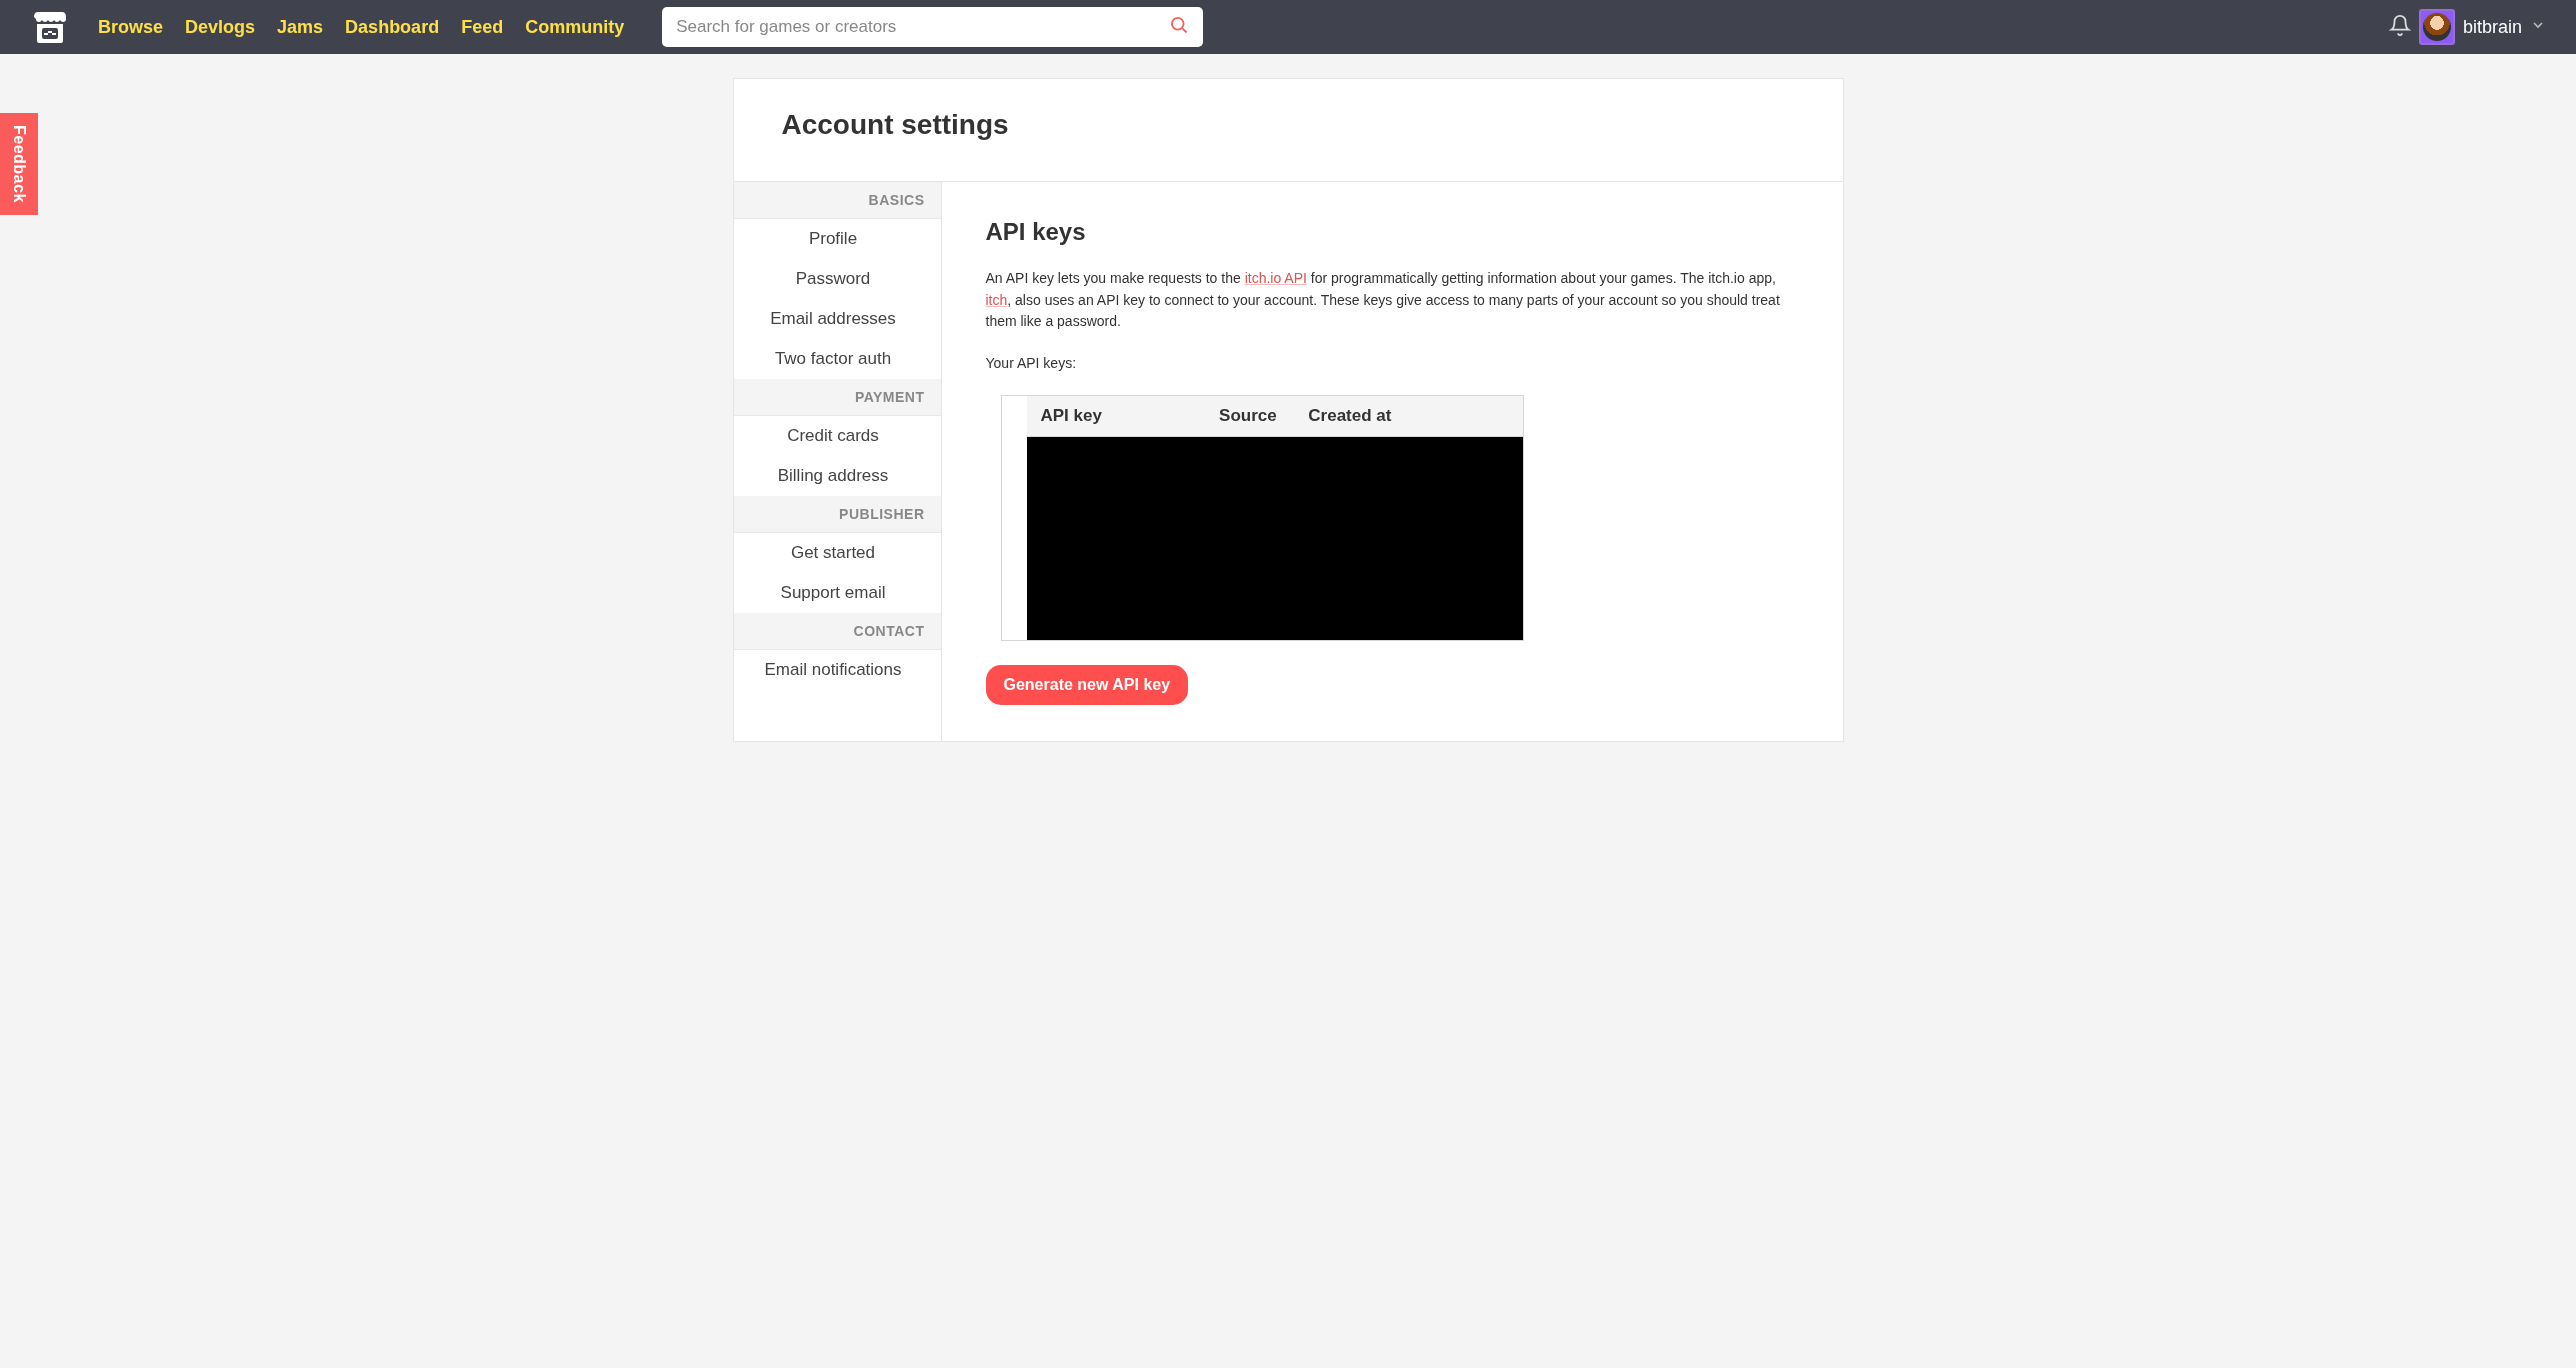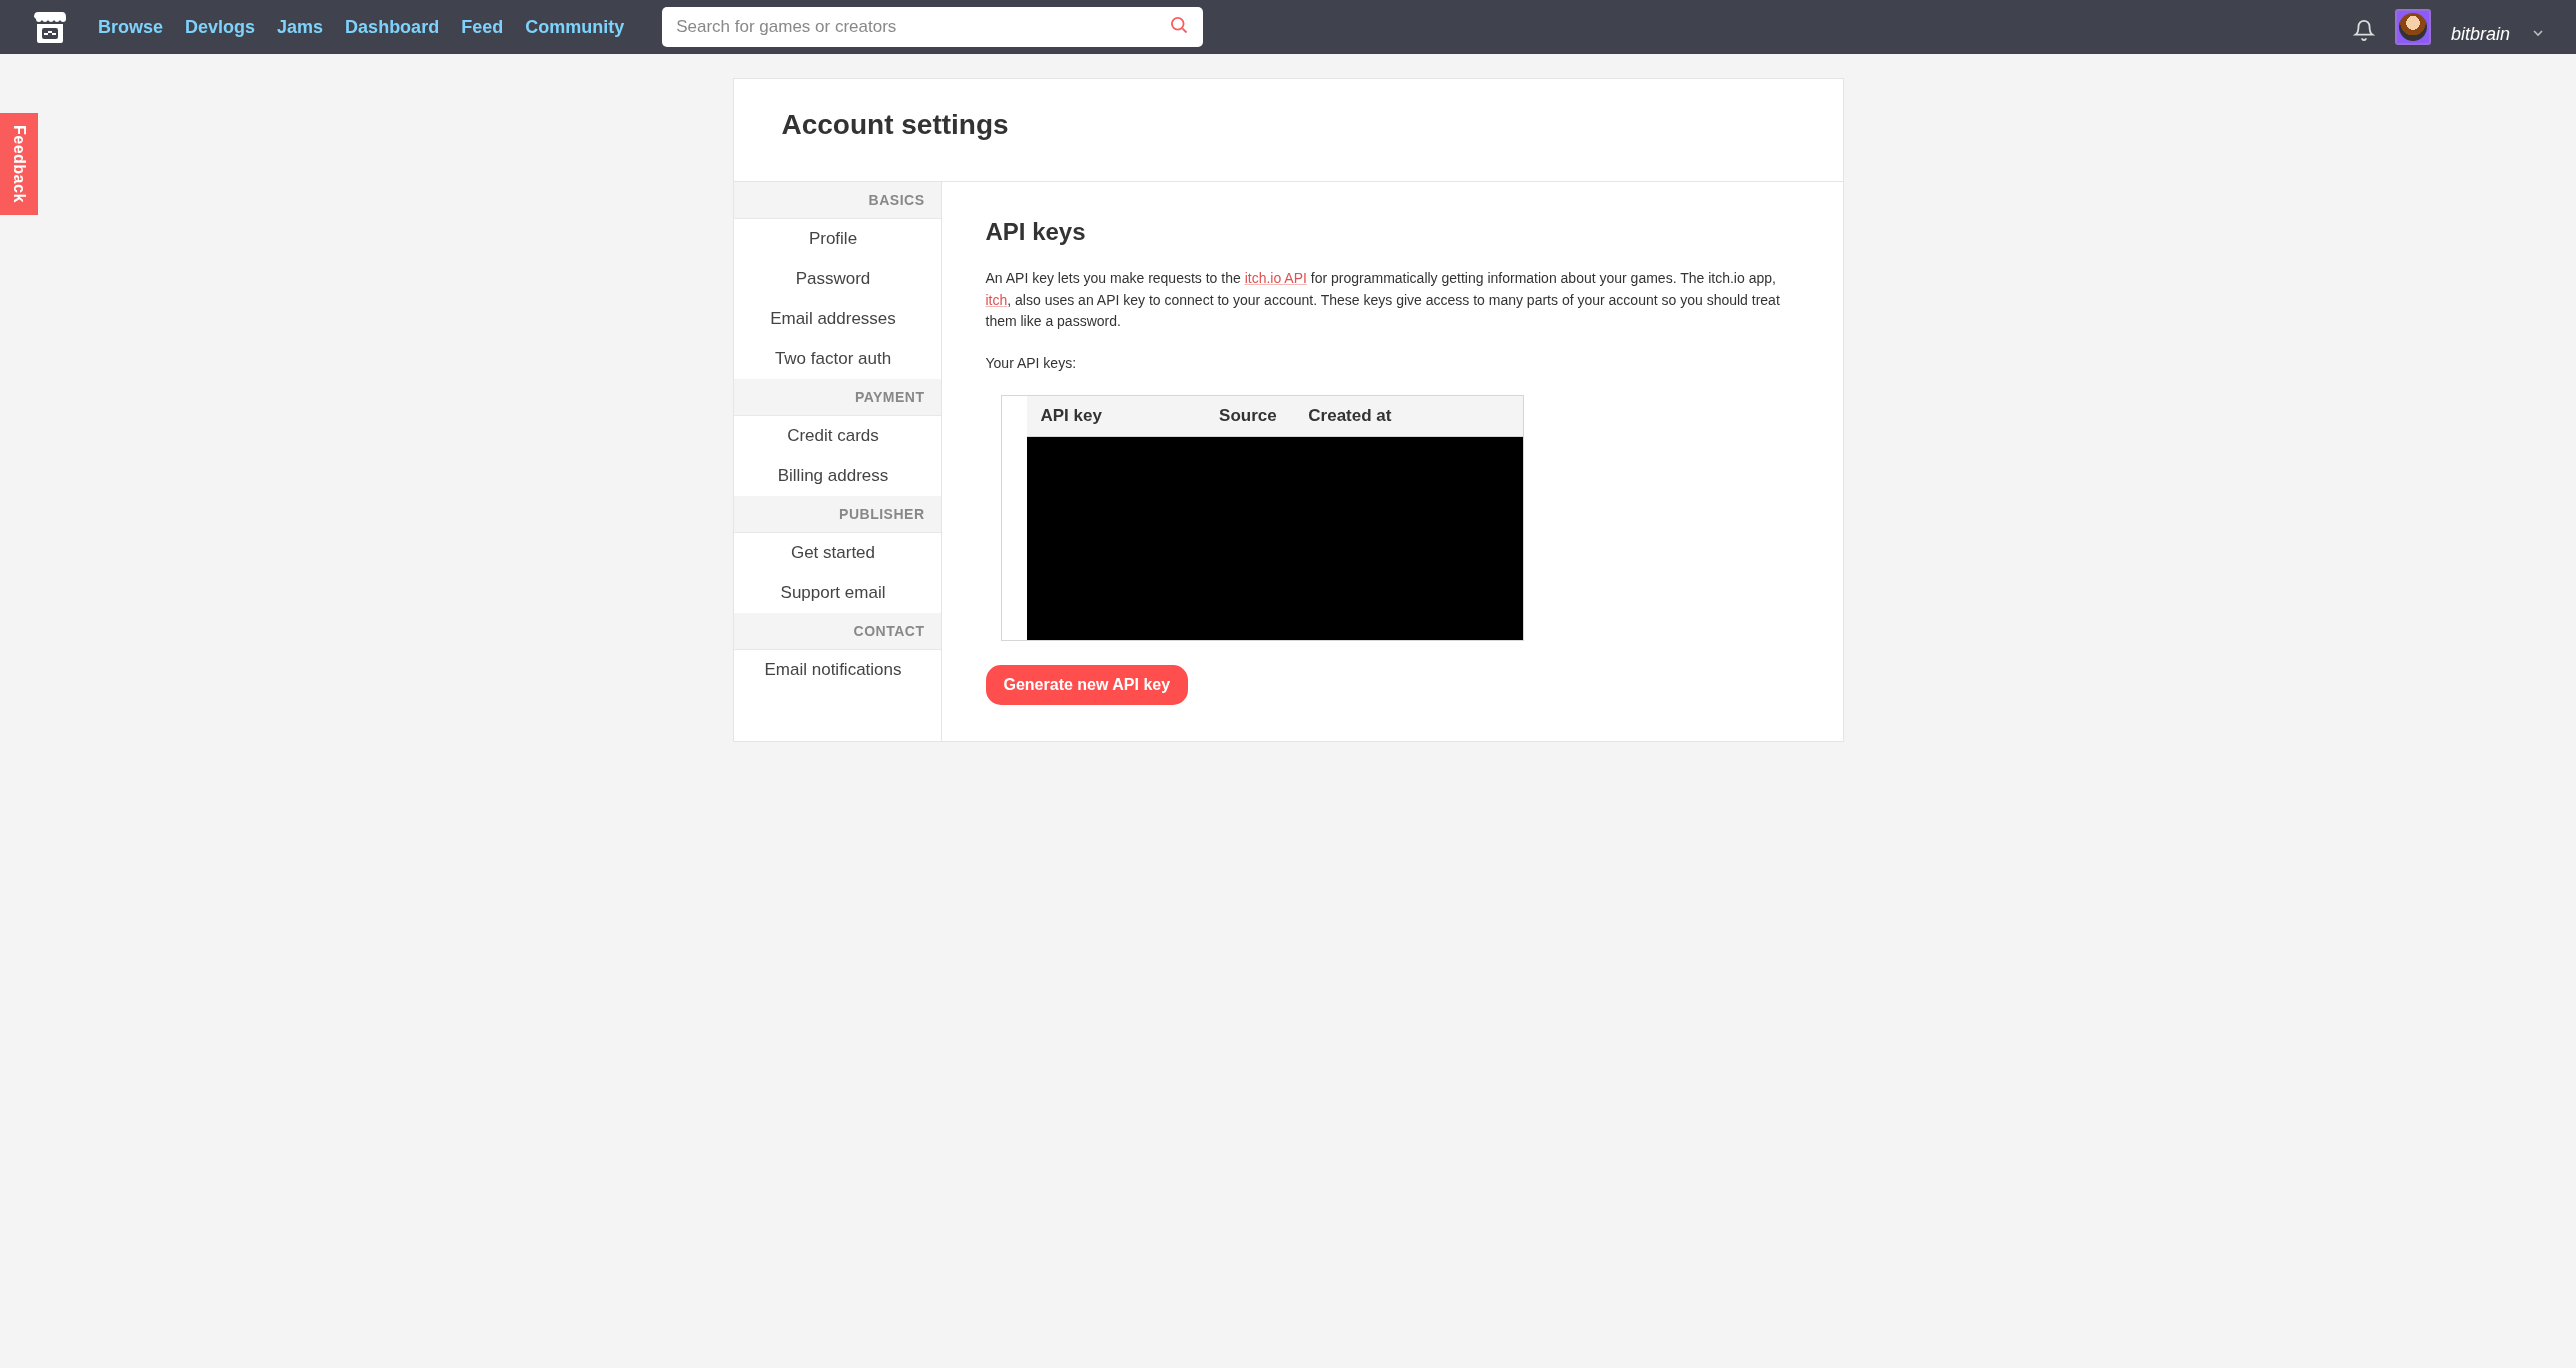--- a/index.html
+++ b/index.html
@@ -24,21 +24,21 @@
       margin-right: 20px;
       position: relative;
     }
     .logo svg { width: 100%; height: 100%; }
     .nav-links {
       display: flex;
       gap: 22px;
       align-items: center;
     }
     .nav-link {
-      color: #7dd3fc;
+      color: #fde047;
       font-weight: 700;
       font-size: 18px;
       cursor: pointer;
       text-decoration: none;
     }
     .search-wrap {
       margin-left: 30px;
       flex: 0 0 auto;
     }
     .search {
@@ -62,23 +62,22 @@
     }
     .search input::placeholder { color: #888; }
     .search-icon {
       color: #fa5c5c;
       flex-shrink: 0;
       margin-left: 8px;
     }
     .spacer { flex: 1; }
     .right-nav {
       display: flex;
-      align-items: flex-end;
-      gap: 20px;
-      font-style: italic;
+      align-items: center;
+      gap: 8px;
     }
     .bell-icon { color: #ddd; cursor: pointer; }
     .avatar {
       width: 36px;
       height: 36px;
       border-radius: 3px;
       border: 2px solid #9a6dd7;
       background: #8b5cf6;
       display: flex;
       align-items: center;

